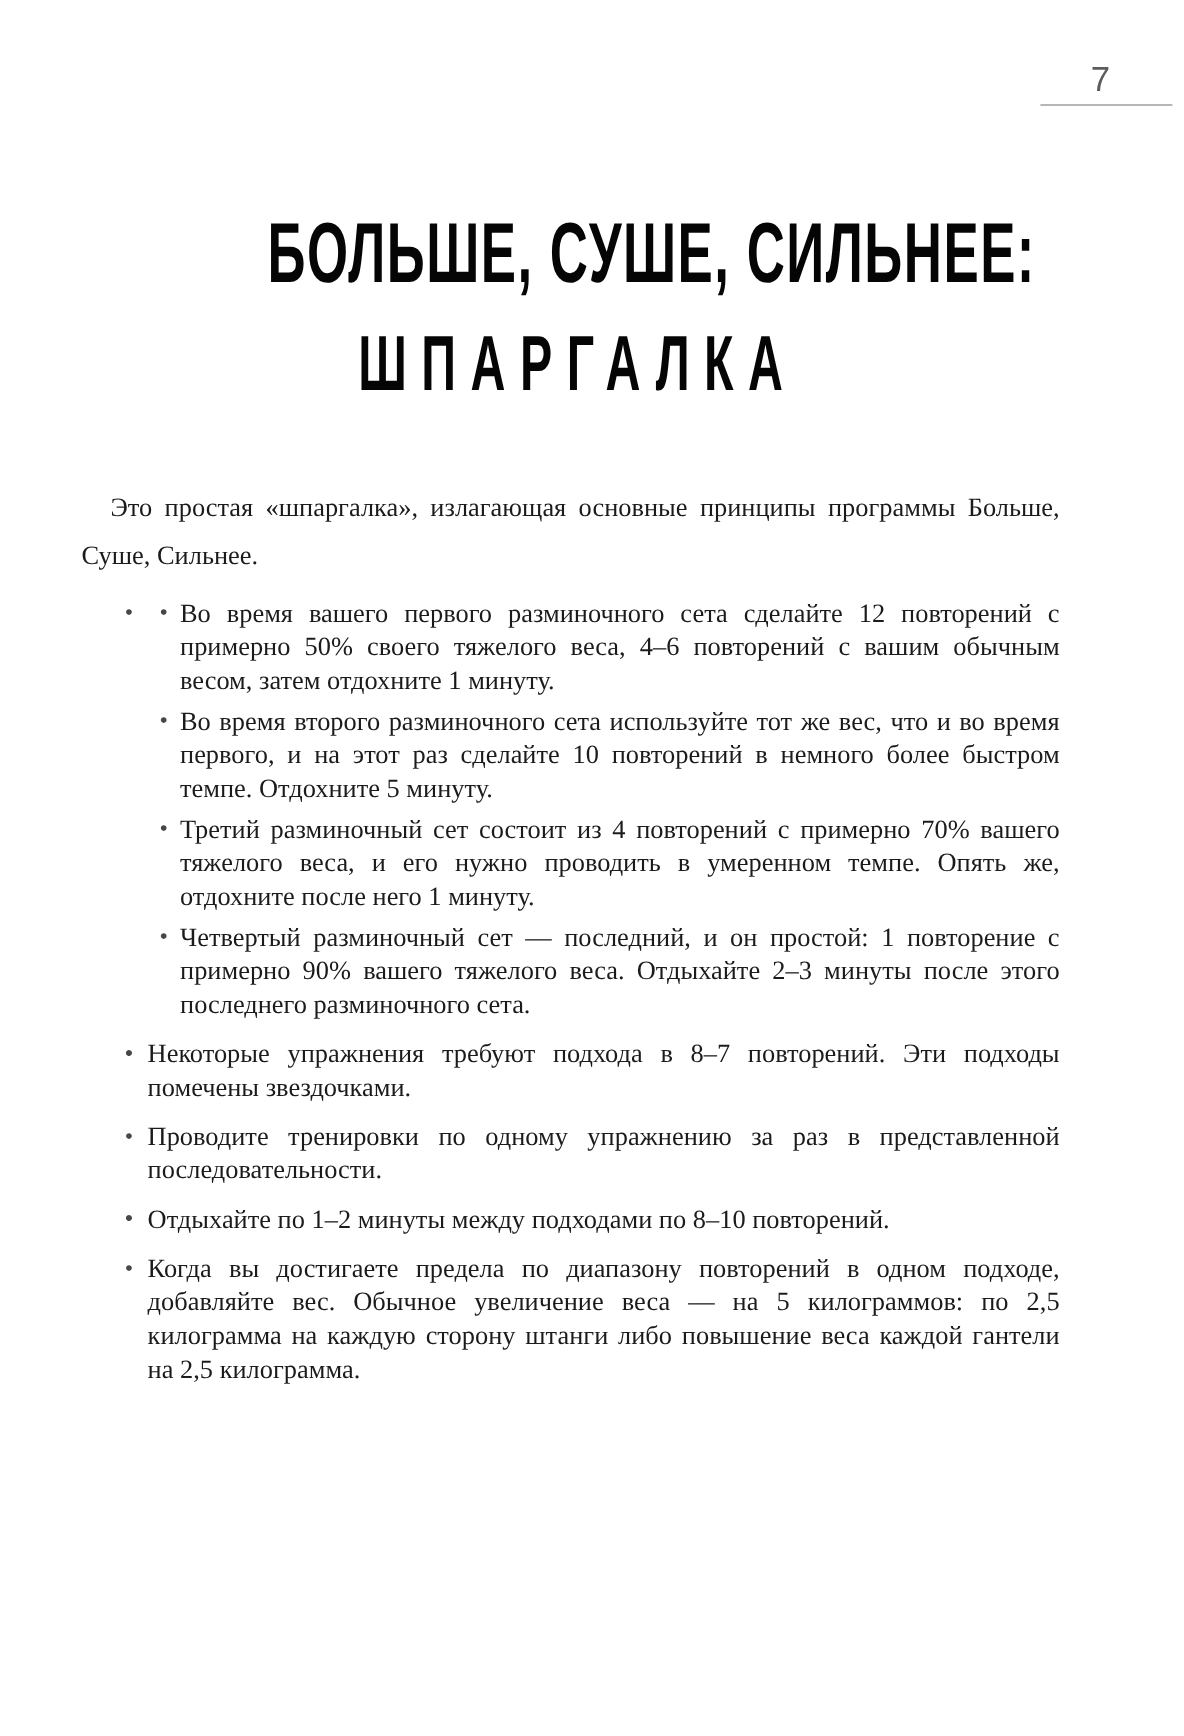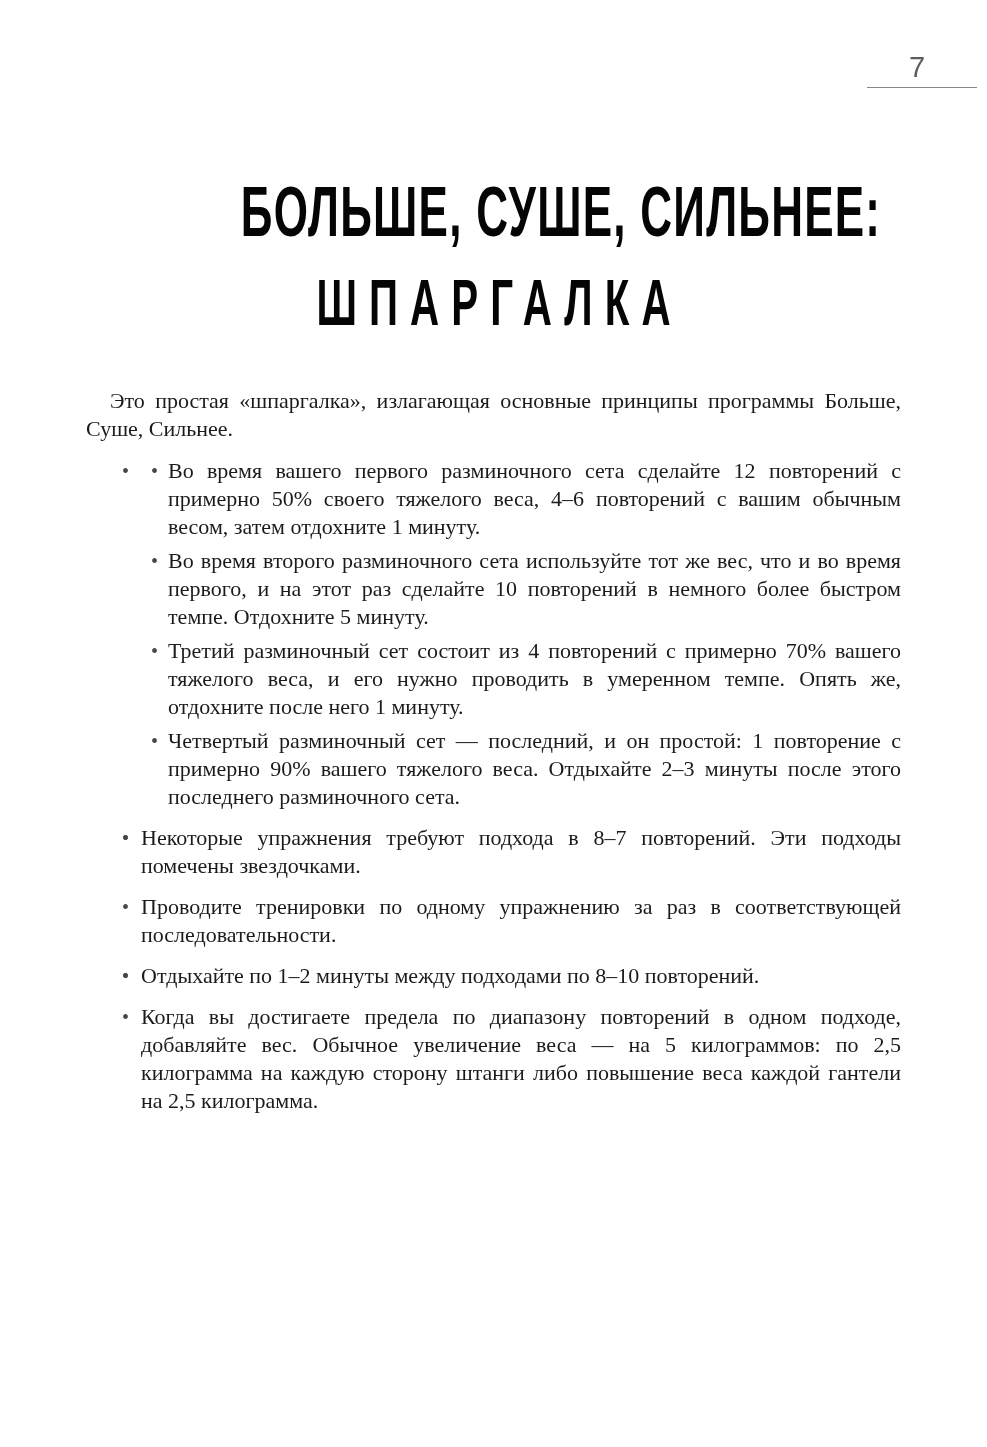--- a/index.html
+++ b/index.html
@@ -23,21 +23,21 @@
   }
   .header-rule {
     position:absolute;
     top:87px; left:867px; width:110px; height:0;
     border-top:1.6px solid #878787;
   }
 
   
   .content {
     position:absolute;
-    left:86px; top:0; width:815px;
+    left:68px; top:0; width:815px;
   }
 
   
   .title {
     margin-top:176px;
     text-align:center;
     color:#050505;
     font-family:"Liberation Sans", sans-serif;
     font-weight:700;
   }
@@ -57,23 +57,23 @@
     line-height:1.0;
     white-space:nowrap;
     letter-spacing:0.30em;
     text-indent:0.30em; 
     transform:scaleX(0.62);
     transform-origin:50% 50%;
   }
 
   
   .intro {
-    margin-top:52px;
+    margin-top:68px;
     font-size:22px;
-    line-height:28px;
+    line-height:40px;
     text-align:justify;
     text-indent:24px;
   }
 
   ul { list-style:none; }
 
   .main-list { margin-top:14px; }
 
   .main-item {
     position:relative;
@@ -150,21 +150,21 @@
       <span class="bullet">•</span>
     </li>
 
     <li class="main-item">
       <span class="bullet">•</span>
       <span class="item-text">Некоторые упражнения требуют подхода в 8–7 повторений. Эти подходы помечены звездочками.</span>
     </li>
 
     <li class="main-item">
       <span class="bullet">•</span>
-      <span class="item-text">Проводите тренировки по одному упражнению за раз в соответствующей последовательности.</span>
+      <span class="item-text">Проводите тренировки по одному упражнению за раз в представленной последовательности.</span>
     </li>
 
     <li class="main-item">
       <span class="bullet">•</span>
     </li>
 
     <li class="main-item">
       <span class="bullet">•</span>
       <span class="item-text">Отдыхайте по 1–2 минуты между подходами по 8–10 повторений.</span>
     </li>

